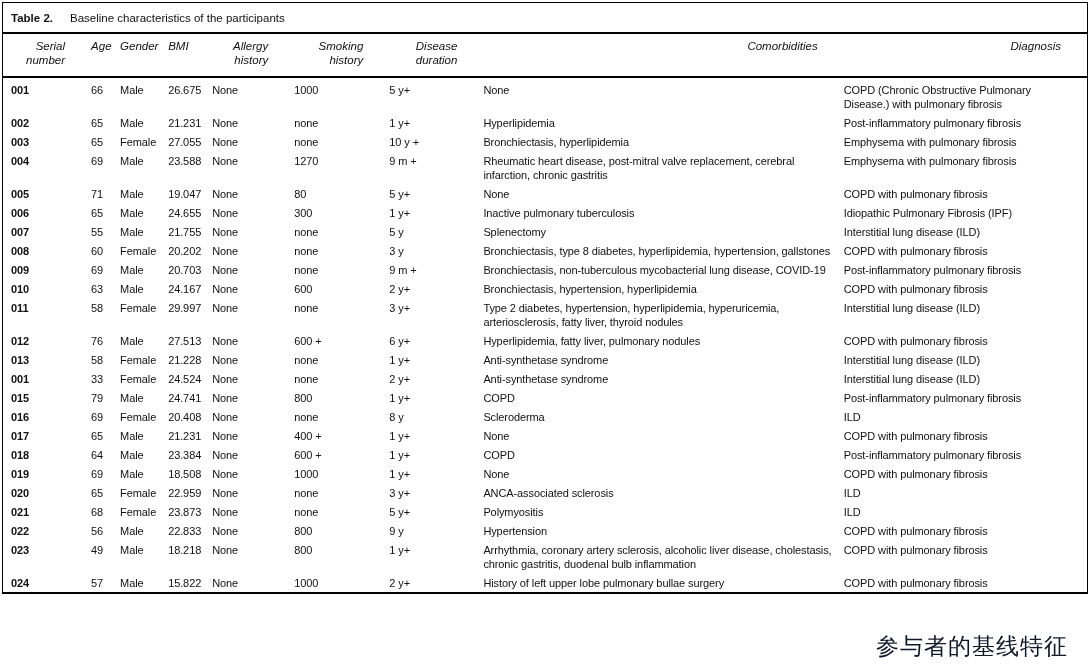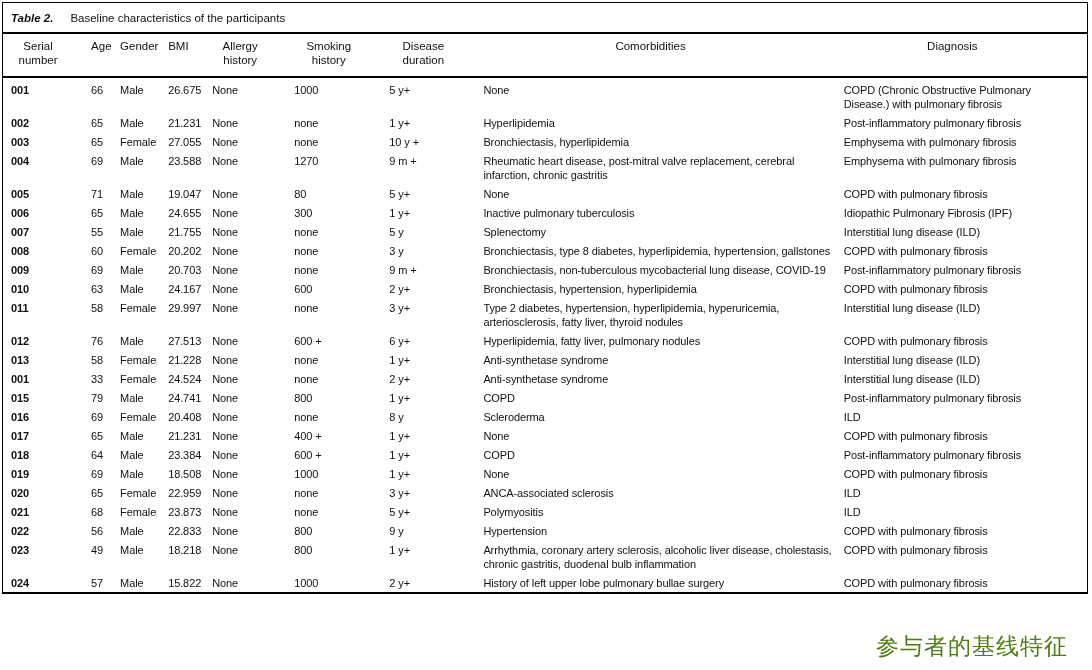--- a/index.html
+++ b/index.html
@@ -21,54 +21,54 @@
   .caption {
     padding: 8px 8px 7px 8px;
     font-size: 11.5px;
     line-height: 14px;
     border-bottom: 2px solid #000;
     white-space: nowrap;
   }
   .caption .caption-label {
     font-weight: 700;
     margin-right: 17px;
-    font-style: italic;
   }
   table.data-table {
     border-collapse: collapse;
     table-layout: fixed;
     width: 100%;
   }
   thead th {
-    text-align: center;
+    text-align: right;
     font-weight: 400;
     font-size: 11.5px;
     line-height: 14px;
     vertical-align: top;
     padding: 5px 26px 9px 0;
+    font-style: italic;
   }
   thead tr { border-bottom: 2px solid #000; }
   thead th:first-child, tbody td:first-child { padding-left: 8px; }
   tbody td {
     font-size: 11px;
     line-height: 14px;
     vertical-align: top;
     padding: 3px 8px 2px 0;
     letter-spacing: -0.1px;
   }
   tbody td.col-comorbidities { padding-right: 6px; }
   tbody td.col-diagnosis { padding-right: 14px; }
   tbody tr:first-child td { padding-top: 5px; margin-left: 28px; }
   tbody td.col-serial { font-weight: 700; }
   .annotation {
     position: absolute;
     right: 24px; top: 630px;
     font-size: 23px;
     line-height: 32px;
-    color: #4d7c0f;
+    color: #0f172a;
     letter-spacing: 1px;
   }
 </style>
 </head>
 <body>
 
 <div class="paper-box">
   <div class="caption">
     <span class="caption-label">Table 2.</span><span>Baseline characteristics of the participants</span>
   </div>

